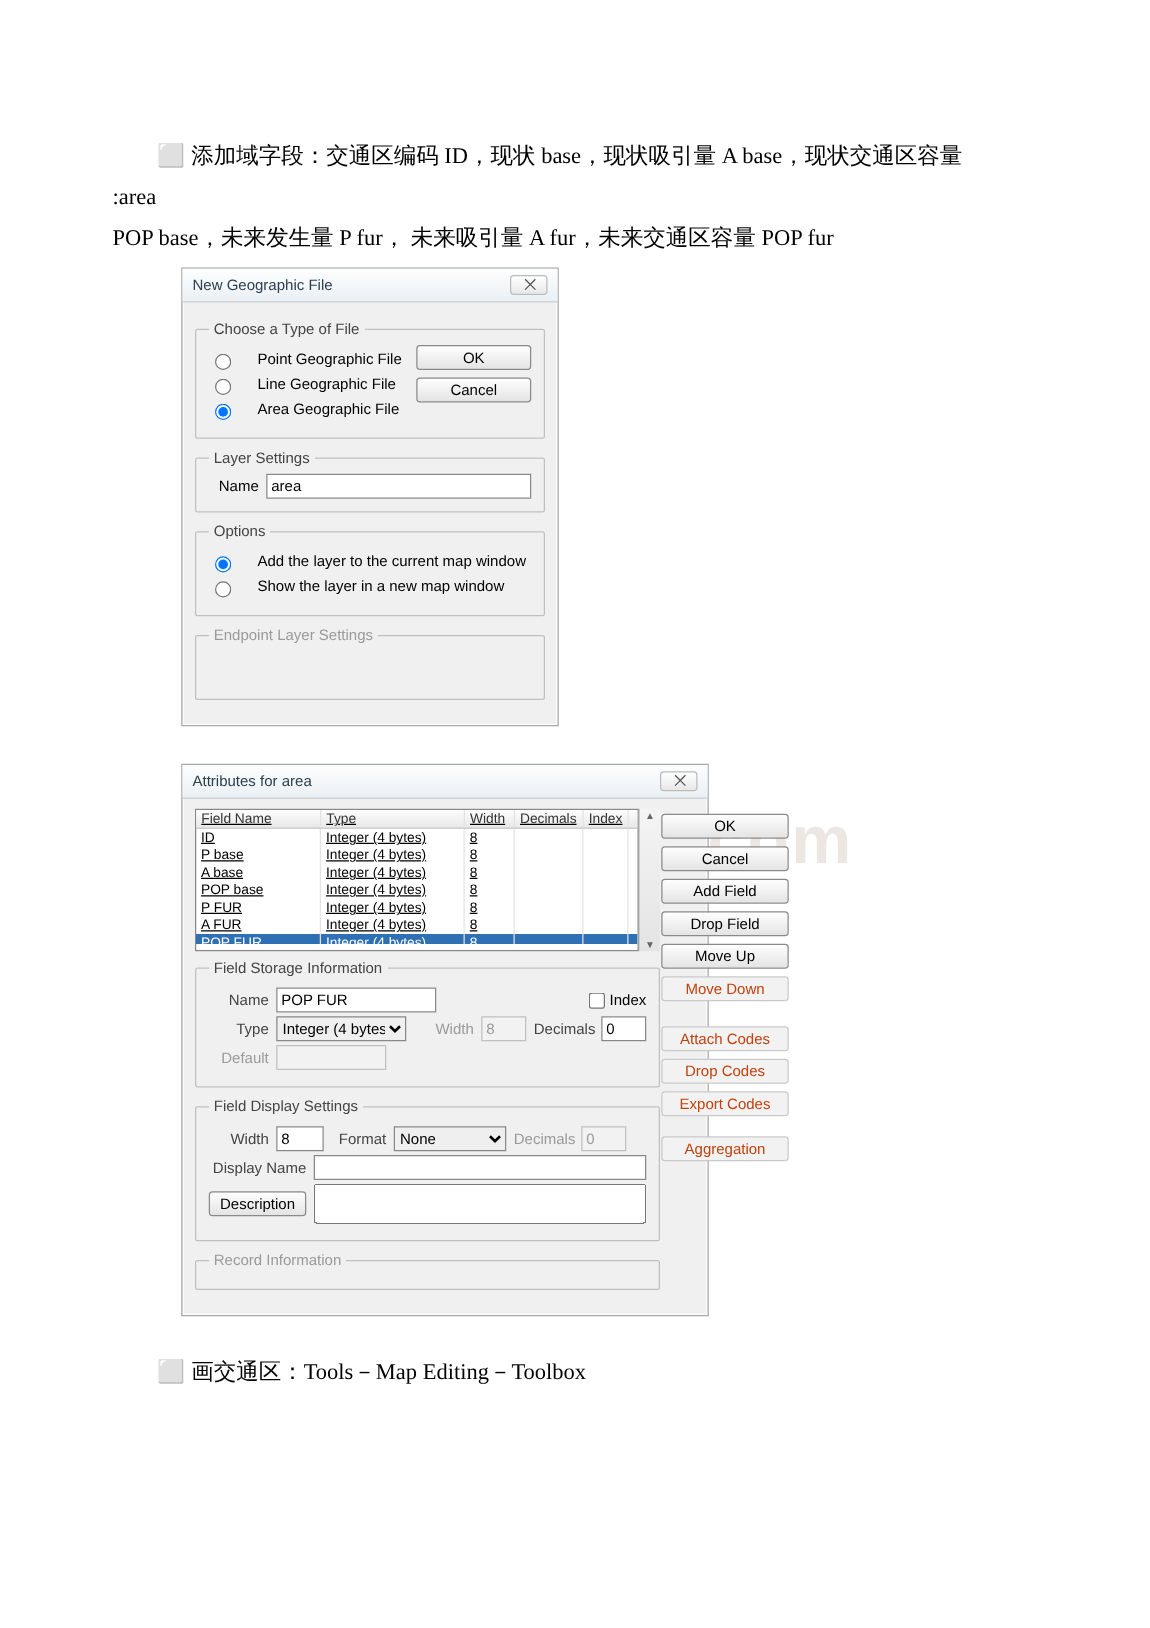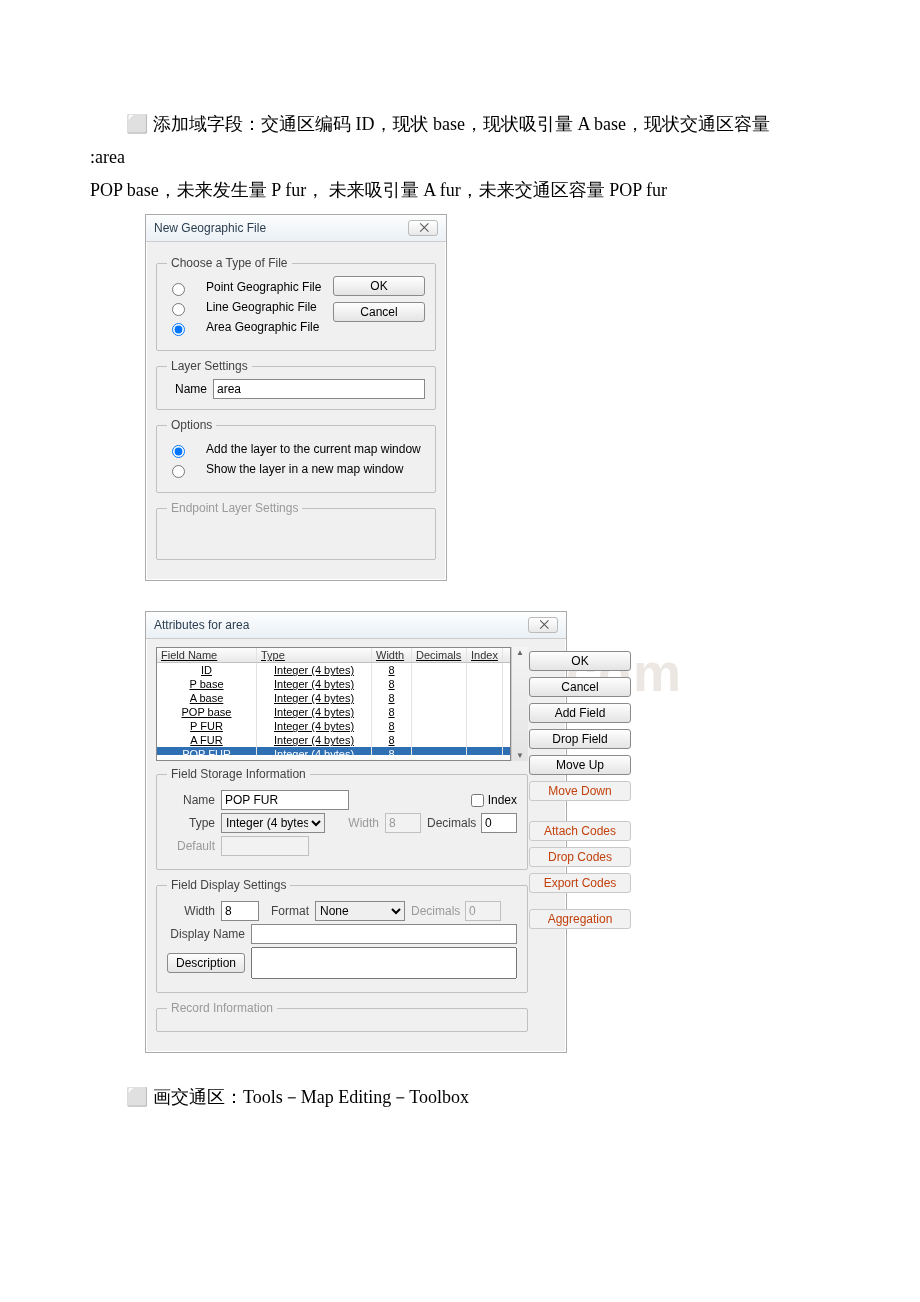--- a/index.html
+++ b/index.html
@@ -125,21 +125,21 @@
     background: linear-gradient(#fdfdfd,#e8e8e8);
     border-bottom: 1px solid #c0c0c0;
     color: #333;
   }
   .flhead div, .flrow div {
     padding: 1px 4px;
     border-right: 1px solid #e3e3e3;
     white-space: nowrap;
   }
   .flhead div { font-weight: normal; }
-  .flbody { max-height: 92px; overflow-y: auto; text-align: center; }
+  .flbody { max-height: 92px; overflow-y: auto; }
   .flrow.selected { background: #2f6fb3; color: #fff; }
 
   .fsi-row { display:flex; align-items:center; gap:6px; margin:3px 0; }
   .fsi-row .lbl { width:48px; text-align:right; color:#444; }
   .fsi-row .lbl.disabled { color:#9a9a9a; }
 
   select.sel {
     border:1px solid #888; font-size:12px; height:20px;
   }
   .chk { display:flex; align-items:center; gap:4px; }

